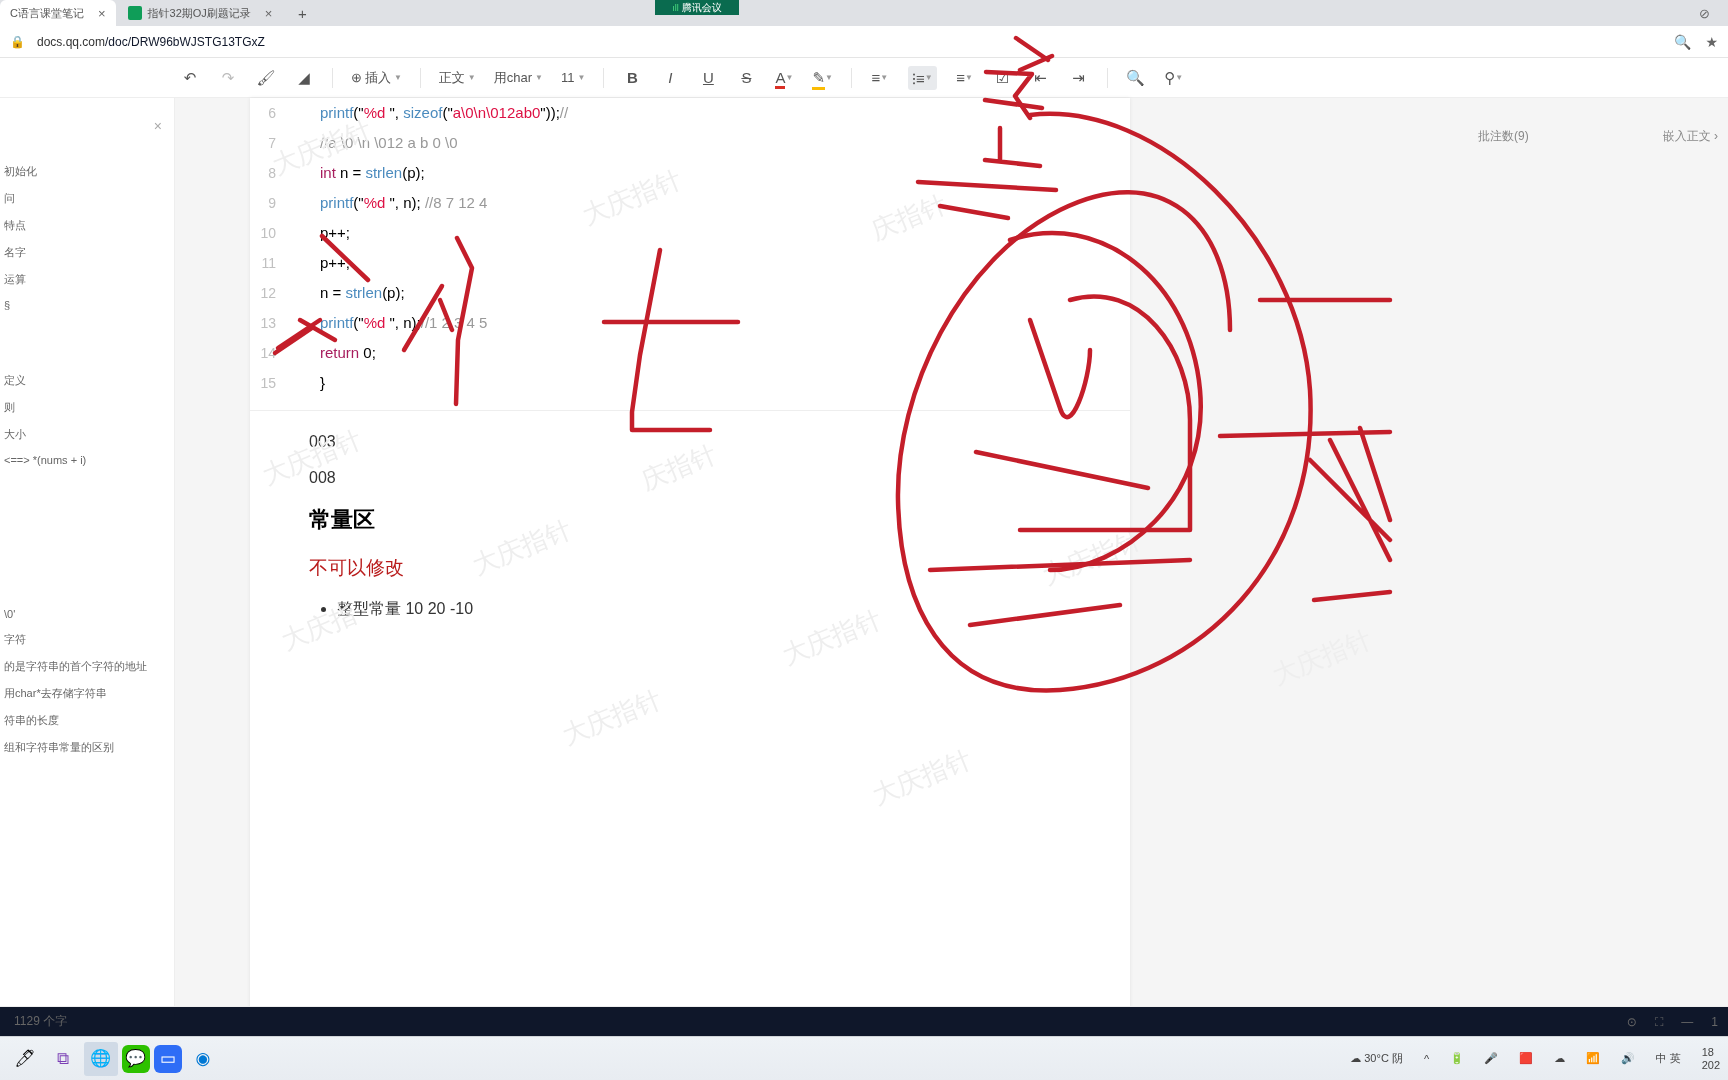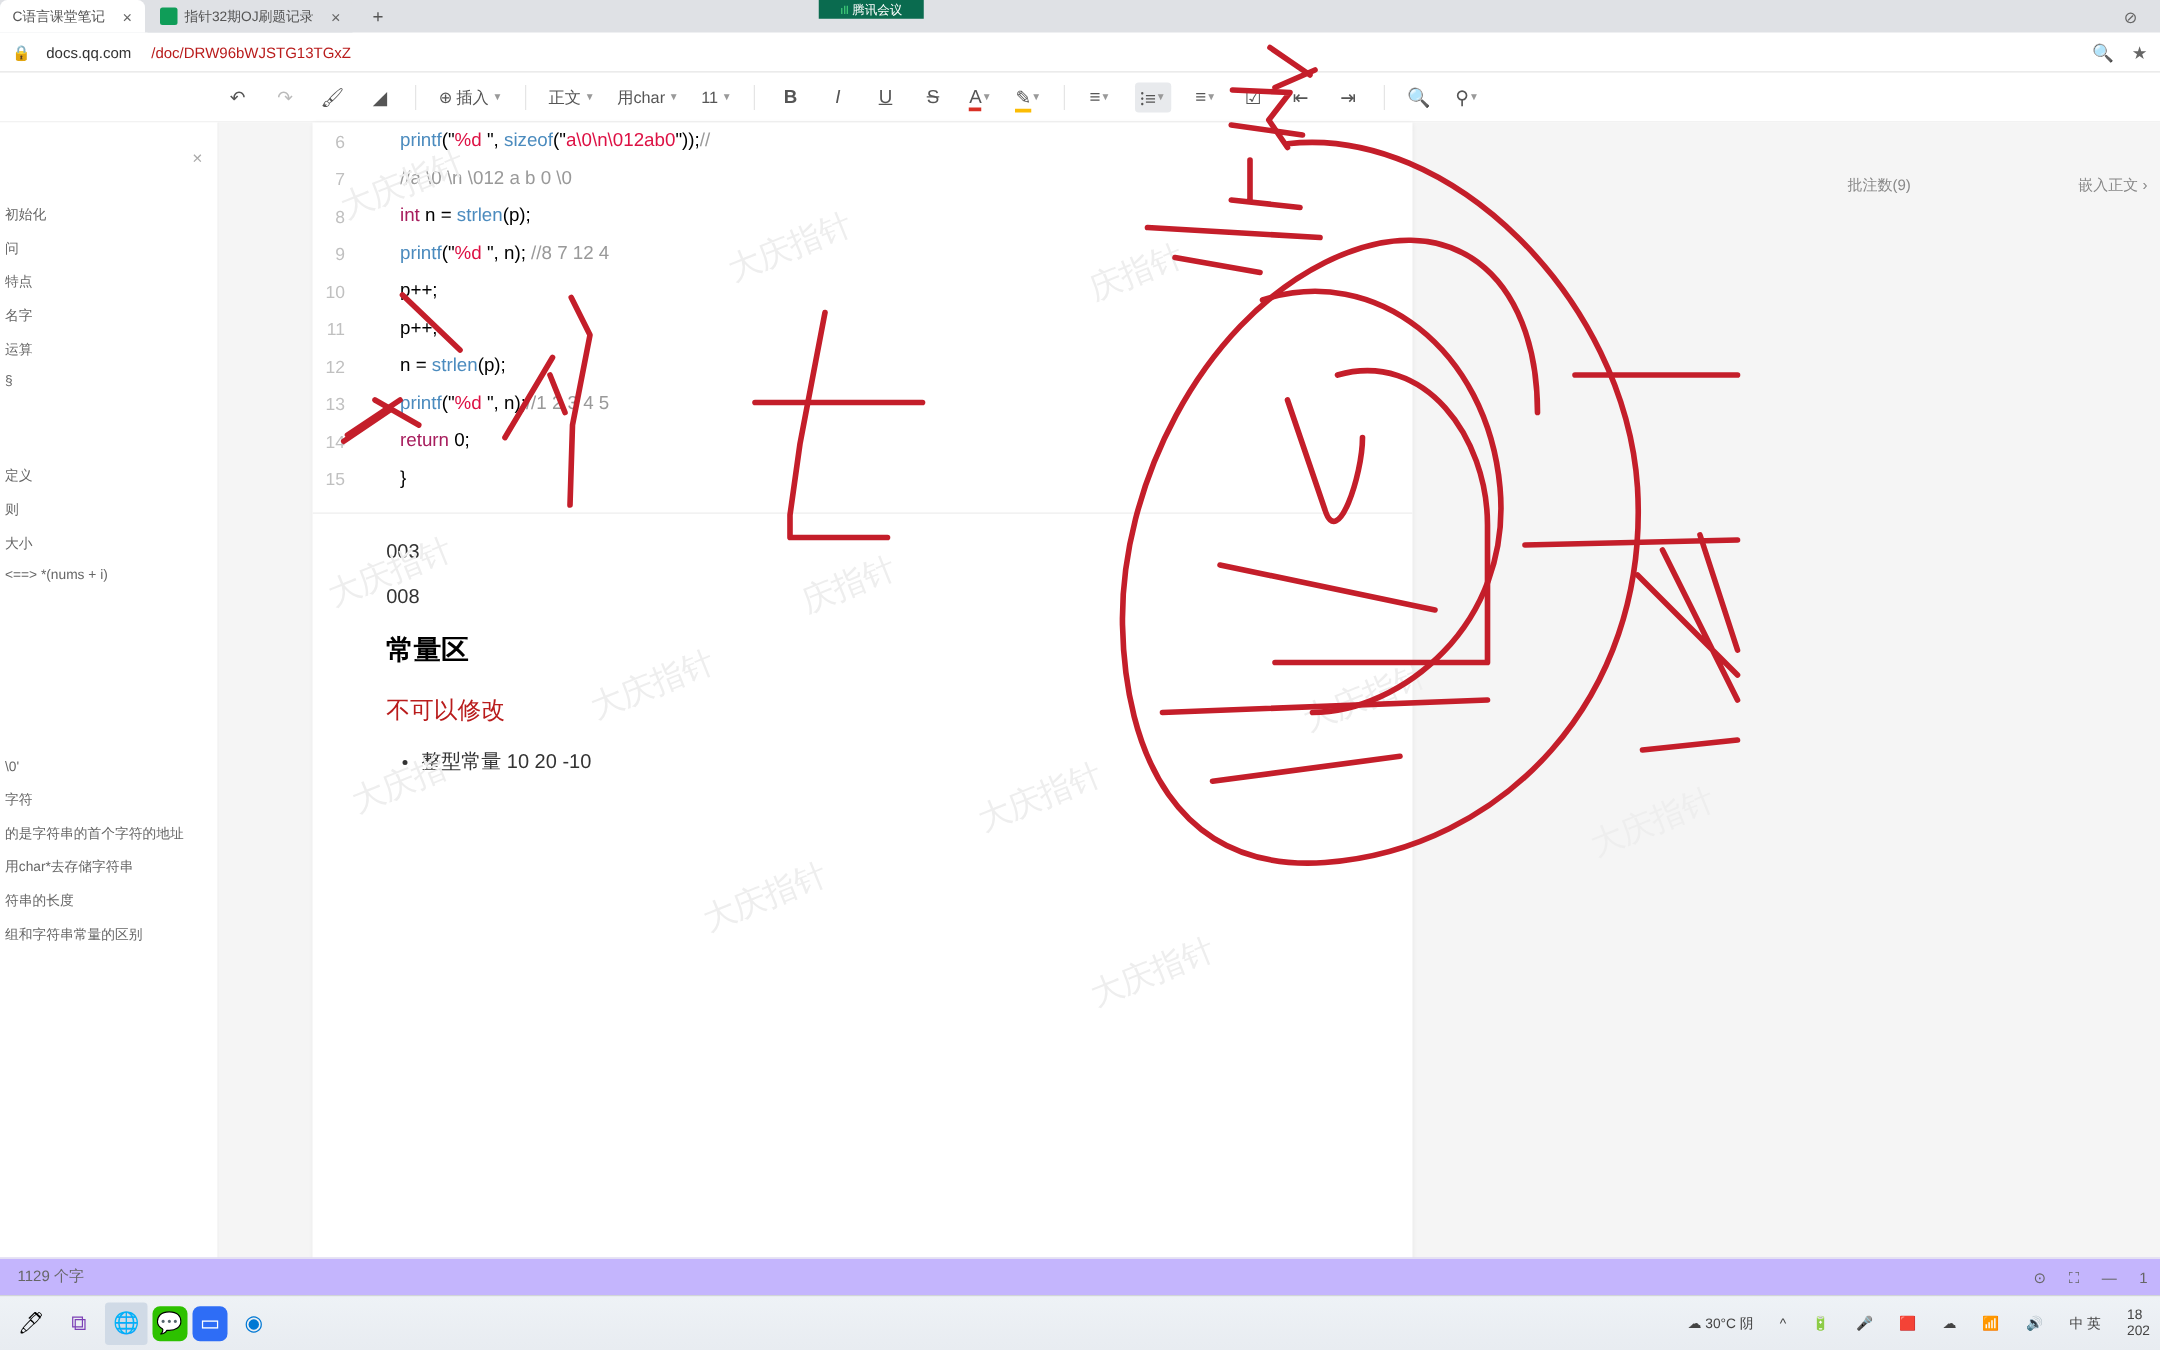--- a/index.html
+++ b/index.html
@@ -11,21 +11,21 @@
 .tab.inactive { background:#dfe1e5; }
 .tab-close { font-size:13px; color:#666; margin-left:8px; cursor:pointer; }
 .tab-add { width:24px; height:24px; display:flex; align-items:center; justify-content:center; font-size:15px; color:#555; margin-left:6px; }
 .tab-favicon { width:14px; height:14px; background:#0f9d58; border-radius:2px; display:inline-block; }
 .title-bar-close { position:absolute; right:18px; font-size:13px; color:#666; }
 
 
 .url-row { height:32px; background:#fff; border-bottom:1px solid #e5e5e5; display:flex; align-items:center; padding:0 10px; gap:12px; }
 .lock-icon { font-size:12px; color:#666; }
 .url { font-size:12px; color:#333; flex:1; }
-.url-gray { color:#b91c1c;margin-left:16px; }
+.url-gray { color:#0f172a; }
 .url-right { display:flex; gap:14px; align-items:center; color:#666; font-size:14px; }
 
 
 .meeting-bar { position:absolute; top:0; left:655px; width:84px; height:15px; background:#0a6b4f; color:#fff; font-size:10px; display:flex; align-items:center; justify-content:center; gap:3px; z-index:100; }
 .meeting-signal { color:#4ade80; font-size:9px; }
 
 
 .app-indicator { position:absolute; top:0; right:0; width:8px; height:20px; background:#0a6b4f; }
 
 
@@ -62,25 +62,25 @@
 .prose { padding:22px 0 0 0; }
 .prose p { font-size:16px; color:#333; margin-bottom:18px; }
 .prose h3 { font-size:20px; font-weight:700; margin:10px 0 20px 0; }
 .prose h3.red { color:#d93025; }
 .prose h3.black { color:#000; font-size:22px; }
 .prose .red-text { color:#b91c1c; font-size:19px; margin-bottom:18px; }
 .prose ul { list-style:disc; margin-left:28px; }
 .prose li { font-size:16px; color:#333; }
 
 
-.right-panel { position:absolute; right:0; top:16px; width:260px; padding:26px 0 0 10px; font-size:12px; color:#888; }
+.right-panel { position:absolute; right:0; top:4px; width:260px; padding:26px 0 0 10px; font-size:12px; color:#888; }
 .right-top { display:flex; justify-content:space-between; padding-right:10px; align-items:center; gap:40px; }
 
 
-.status-bar { position:absolute; left:0; right:0; bottom:44px; height:30px; background:#c4b5fd; border-top:1px solid #eee; display:flex; align-items:center; padding:0 14px; font-size:12px; color:#666; }
+.status-bar { position:absolute; left:0; right:0; bottom:44px; height:30px; background:#0f172a; border-top:1px solid #eee; display:flex; align-items:center; padding:0 14px; font-size:12px; color:#666; }
 .status-right { position:absolute; right:10px; display:flex; gap:18px; align-items:center; }
 
 
 .taskbar { position:absolute; left:0; right:0; bottom:0; height:44px; background:linear-gradient(#eef2f6,#e8ecf1); border-top:1px solid #d0d4d8; display:flex; align-items:center; padding:0 8px; }
 .task-icon { width:34px; height:34px; margin-right:4px; border-radius:3px; display:flex; align-items:center; justify-content:center; font-size:17px; }
 .task-icon.active { background:#d0dae6; }
 .tray { position:absolute; right:8px; display:flex; align-items:center; gap:21px; font-size:11px; color:#444; }
 
 
 .ann { position:absolute; top:0; left:0; width:1728px; height:1080px; pointer-events:none; z-index:50; }

